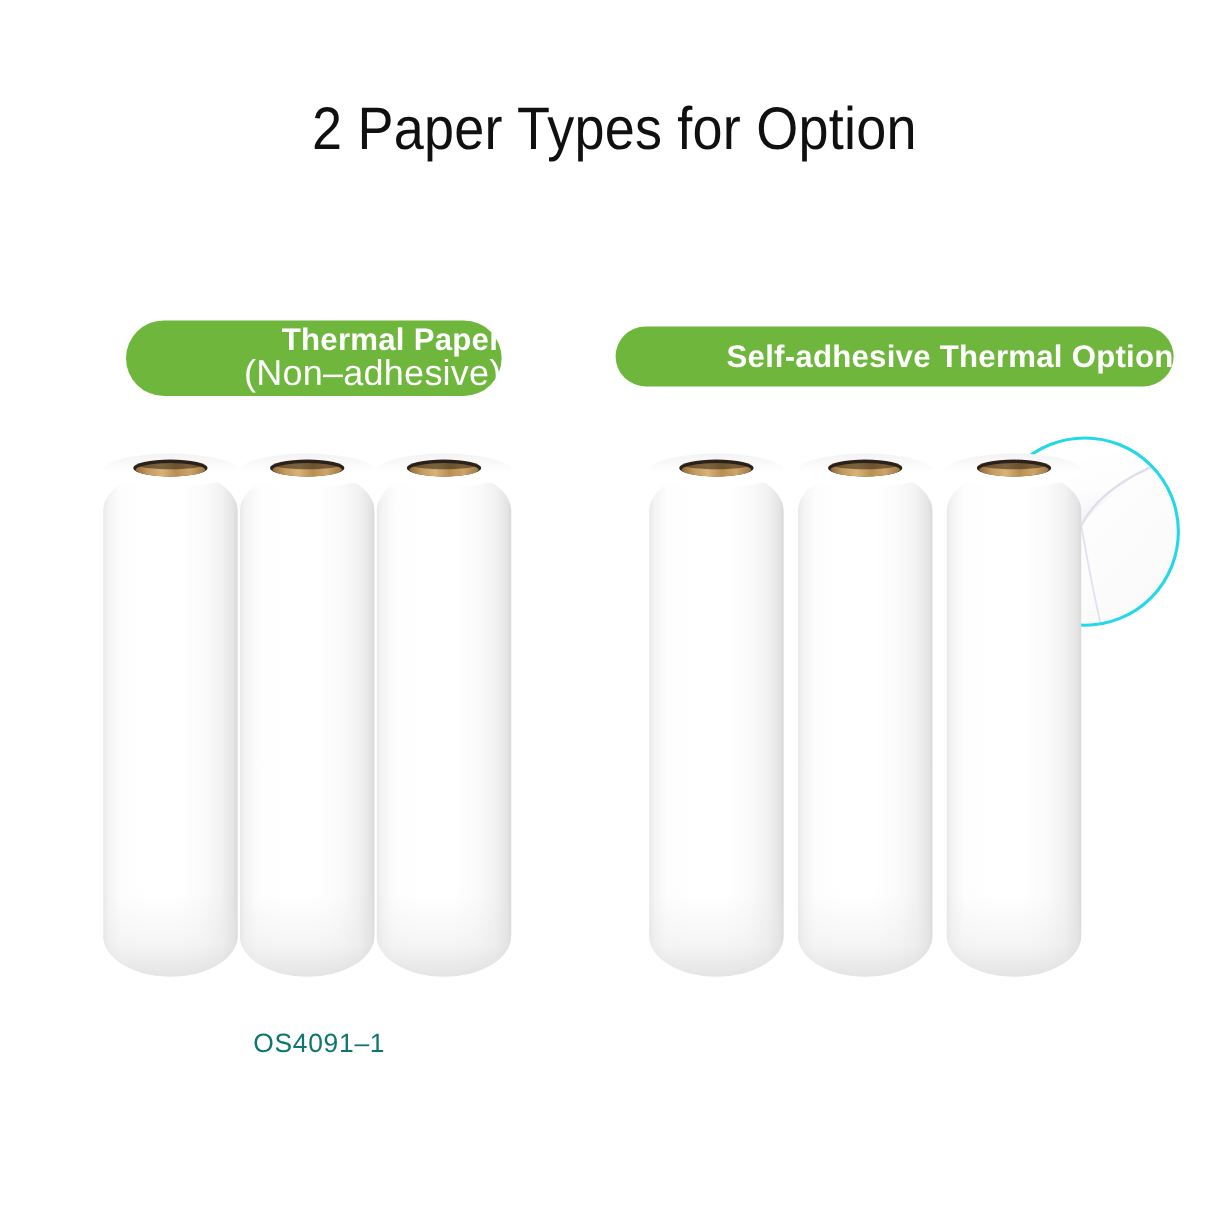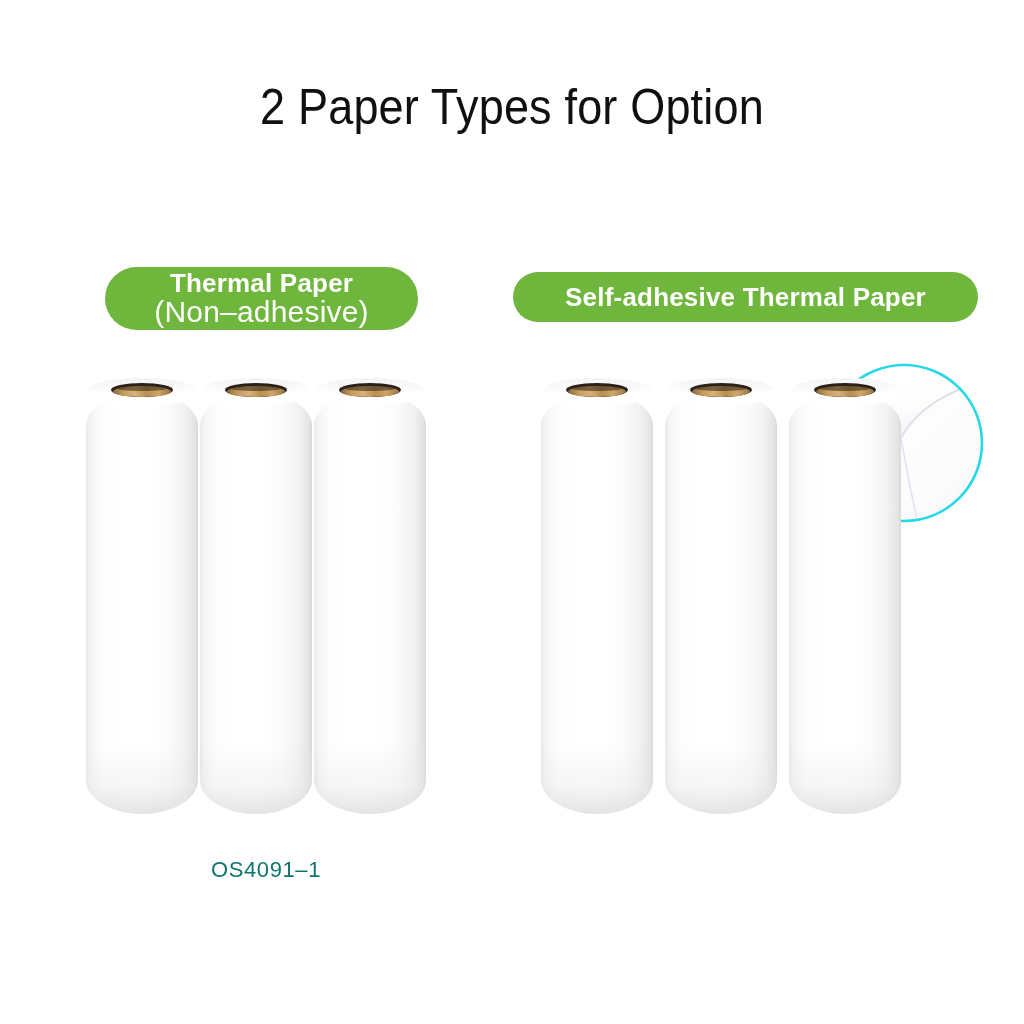--- a/index.html
+++ b/index.html
@@ -37,21 +37,21 @@
     white-space: nowrap;
   }
 
   
   .badge {
     position: absolute;
     border-radius: 999px;
     background: #6FB63C;
     display: flex;
     flex-direction: column;
-    align-items: center;
+    align-items: flex-end;
     justify-content: center;
     color: #ffffff;
     box-sizing: border-box;
   }
   .badge-line-1 {
     font-weight: 700;
     white-space: nowrap;
   }
   .badge-line-2 {
     font-weight: 400;
@@ -222,21 +222,21 @@
 <div id="stage">
 
   <div class="page-title">2 Paper Types for Option</div>
 
   <div class="badge" id="badge-left">
     <span class="badge-line-1">Thermal Paper</span>
     <span class="badge-line-2">(Non–adhesive)</span>
   </div>
 
   <div class="badge" id="badge-right">
-    <span class="badge-line-1">Self-adhesive Thermal Paper</span>
+    <span class="badge-line-1">Self-adhesive Thermal Option</span>
   </div>
 
   <div class="roll-group" id="roll-group-left">
 
     <div class="roll" style="left:228px; z-index:1;">
       <div class="roll-body"></div>
       <div class="roll-top"></div>
       <div class="roll-hole"></div>
       <div class="roll-core"></div>
     </div>

